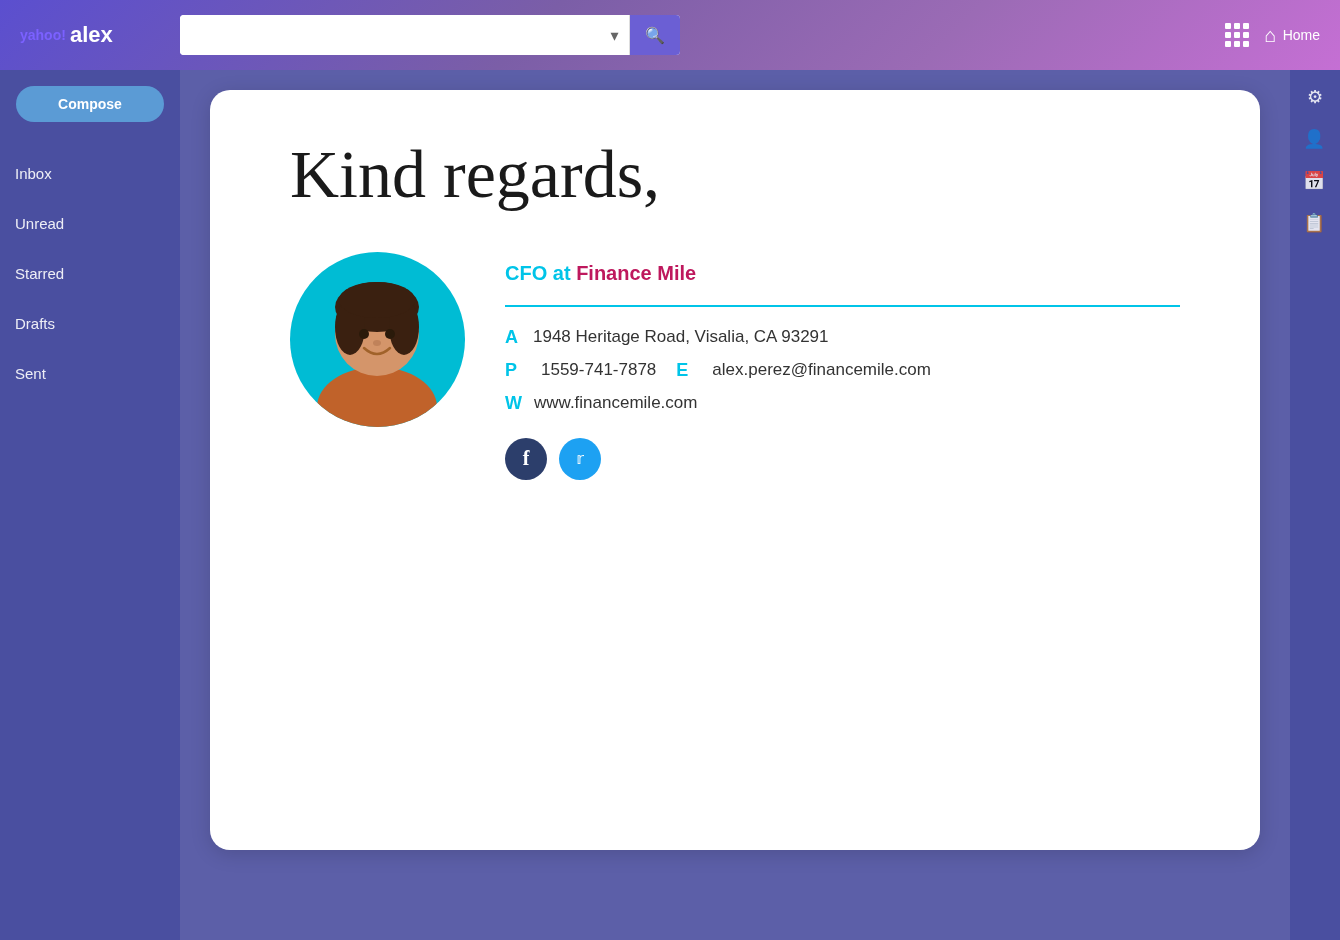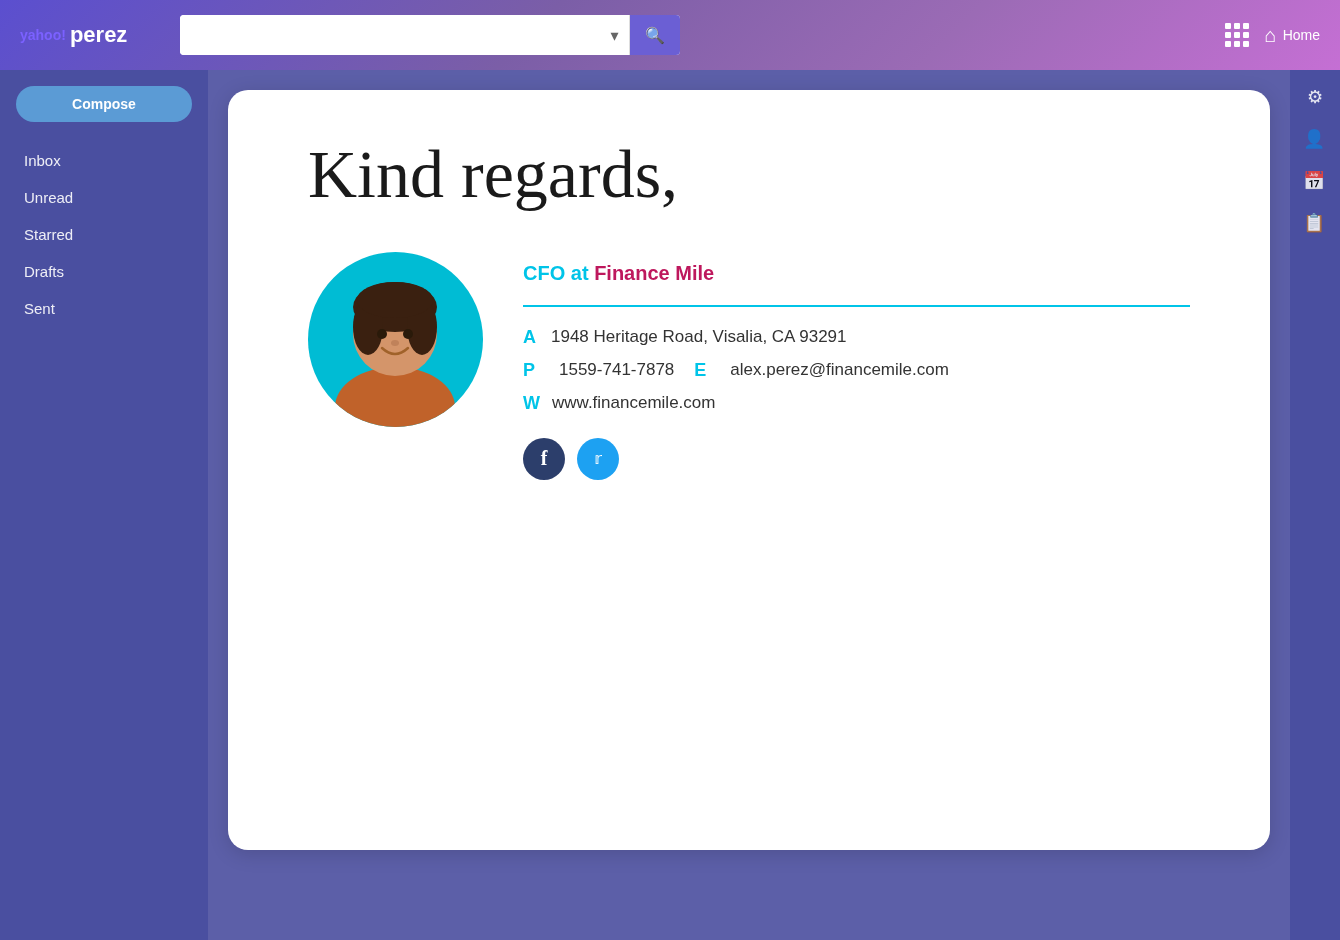--- a/index.html
+++ b/index.html
@@ -101,41 +101,41 @@
 
     
     .main-layout {
       display: flex;
       height: 870px;
       background: #5c5fa8;
     }
 
     
     .sidebar {
-      width: 208px;
+      width: 180px;
       background: #4a4fa0;
       padding: 16px 0;
       display: flex;
       flex-direction: column;
-      gap: 0;
+      gap: 13px;
     }
     .compose-btn {
       background: #5b9bd5;
       color: white;
       border: none;
       border-radius: 20px;
       padding: 10px 30px;
       font-size: 14px;
       font-weight: 600;
       cursor: pointer;
       margin: 0 16px 20px 16px;
       text-align: center;
     }
     .nav-item {
-      padding: 10px 24px;
+      padding: 10px 15px;
       color: white;
       font-size: 15px;
       cursor: pointer;
       opacity: 0.9;
     }
 
     
     .right-sidebar {
       width: 50px;
       background: #4a4fa0;
@@ -265,21 +265,21 @@
     }
     .social-btn.twitter { background: #1da1f2; }
     .social-btn.facebook { background: #2c3e6b; }
   </style>
 </head>
 <body>
 
 <div class="header">
   <div class="logo">
     <span style="color:#7b61ff;font-weight:900;font-size:14px;">yahoo!</span>
-      <span style="font-weight:900;font-size:22px;">perez</span>
+      <span style="font-weight:900;font-size:22px;">alex</span>
   </div>
   <div class="search-bar">
     <input class="search-input" type="text" placeholder="" style="">
     <div class="search-dropdown">
       <span>▾</span>
     </div>
     <button class="search-btn">
       <span>🔍</span>
     </button>
   </div>

